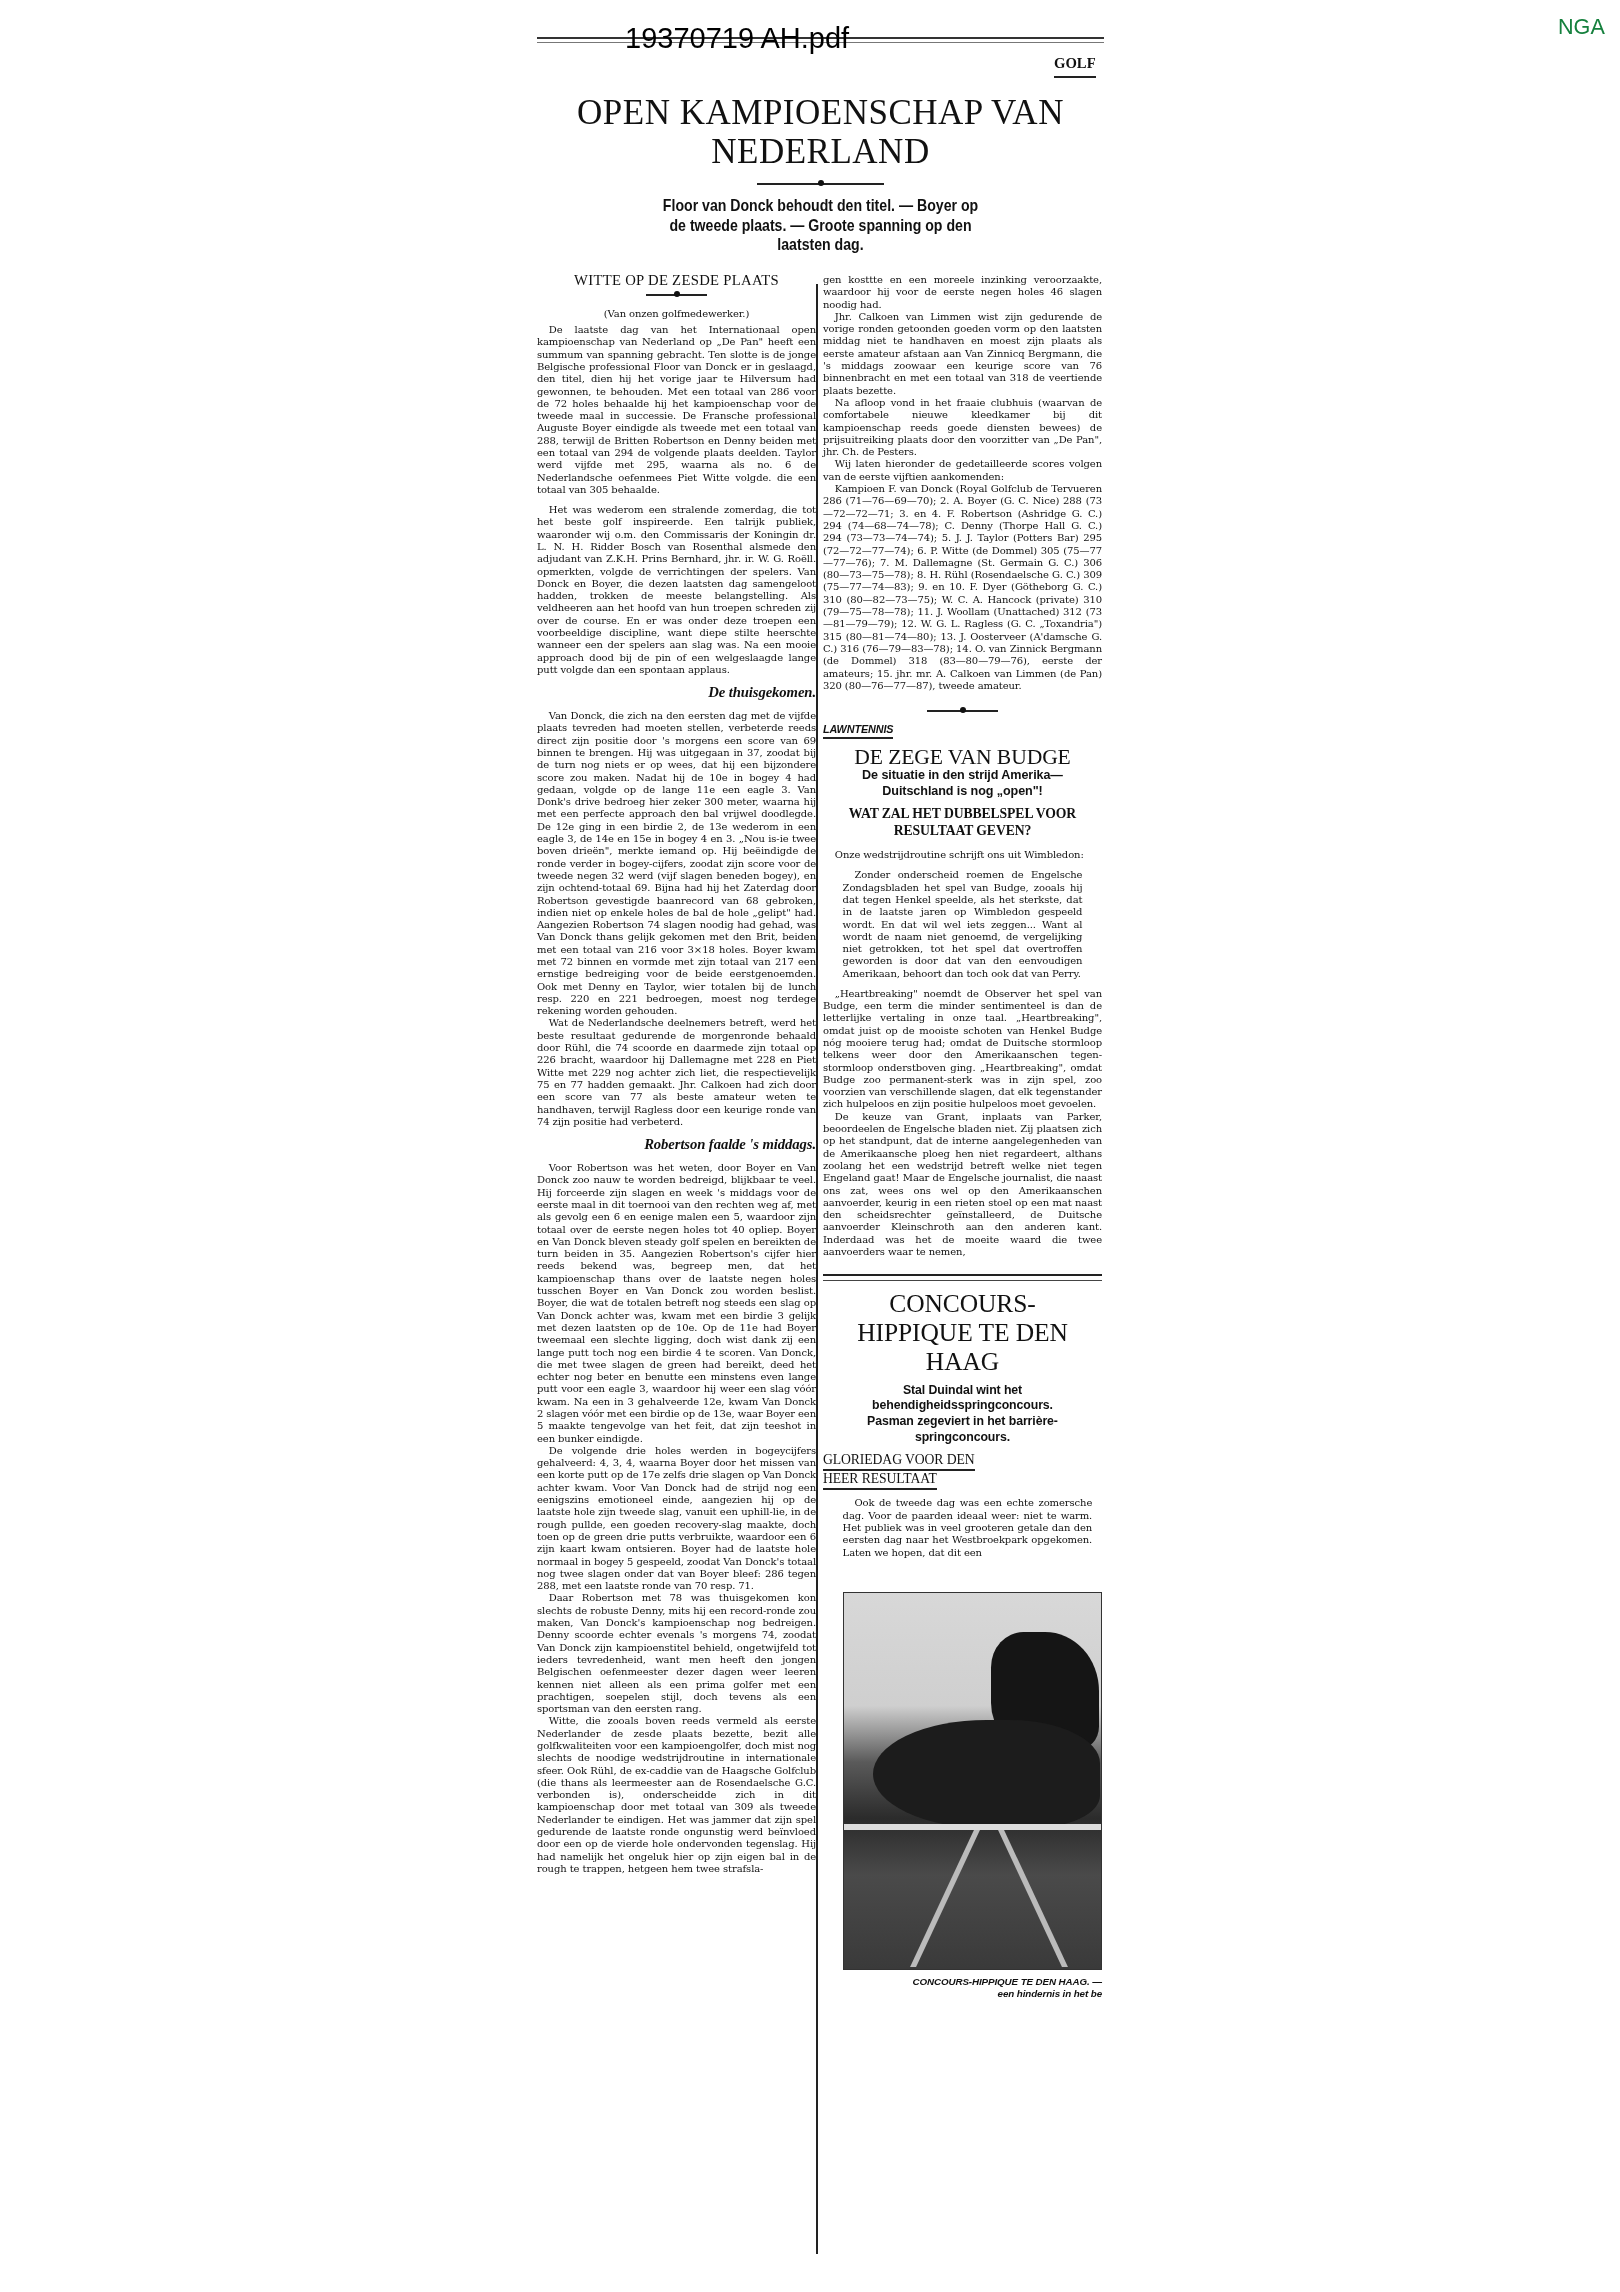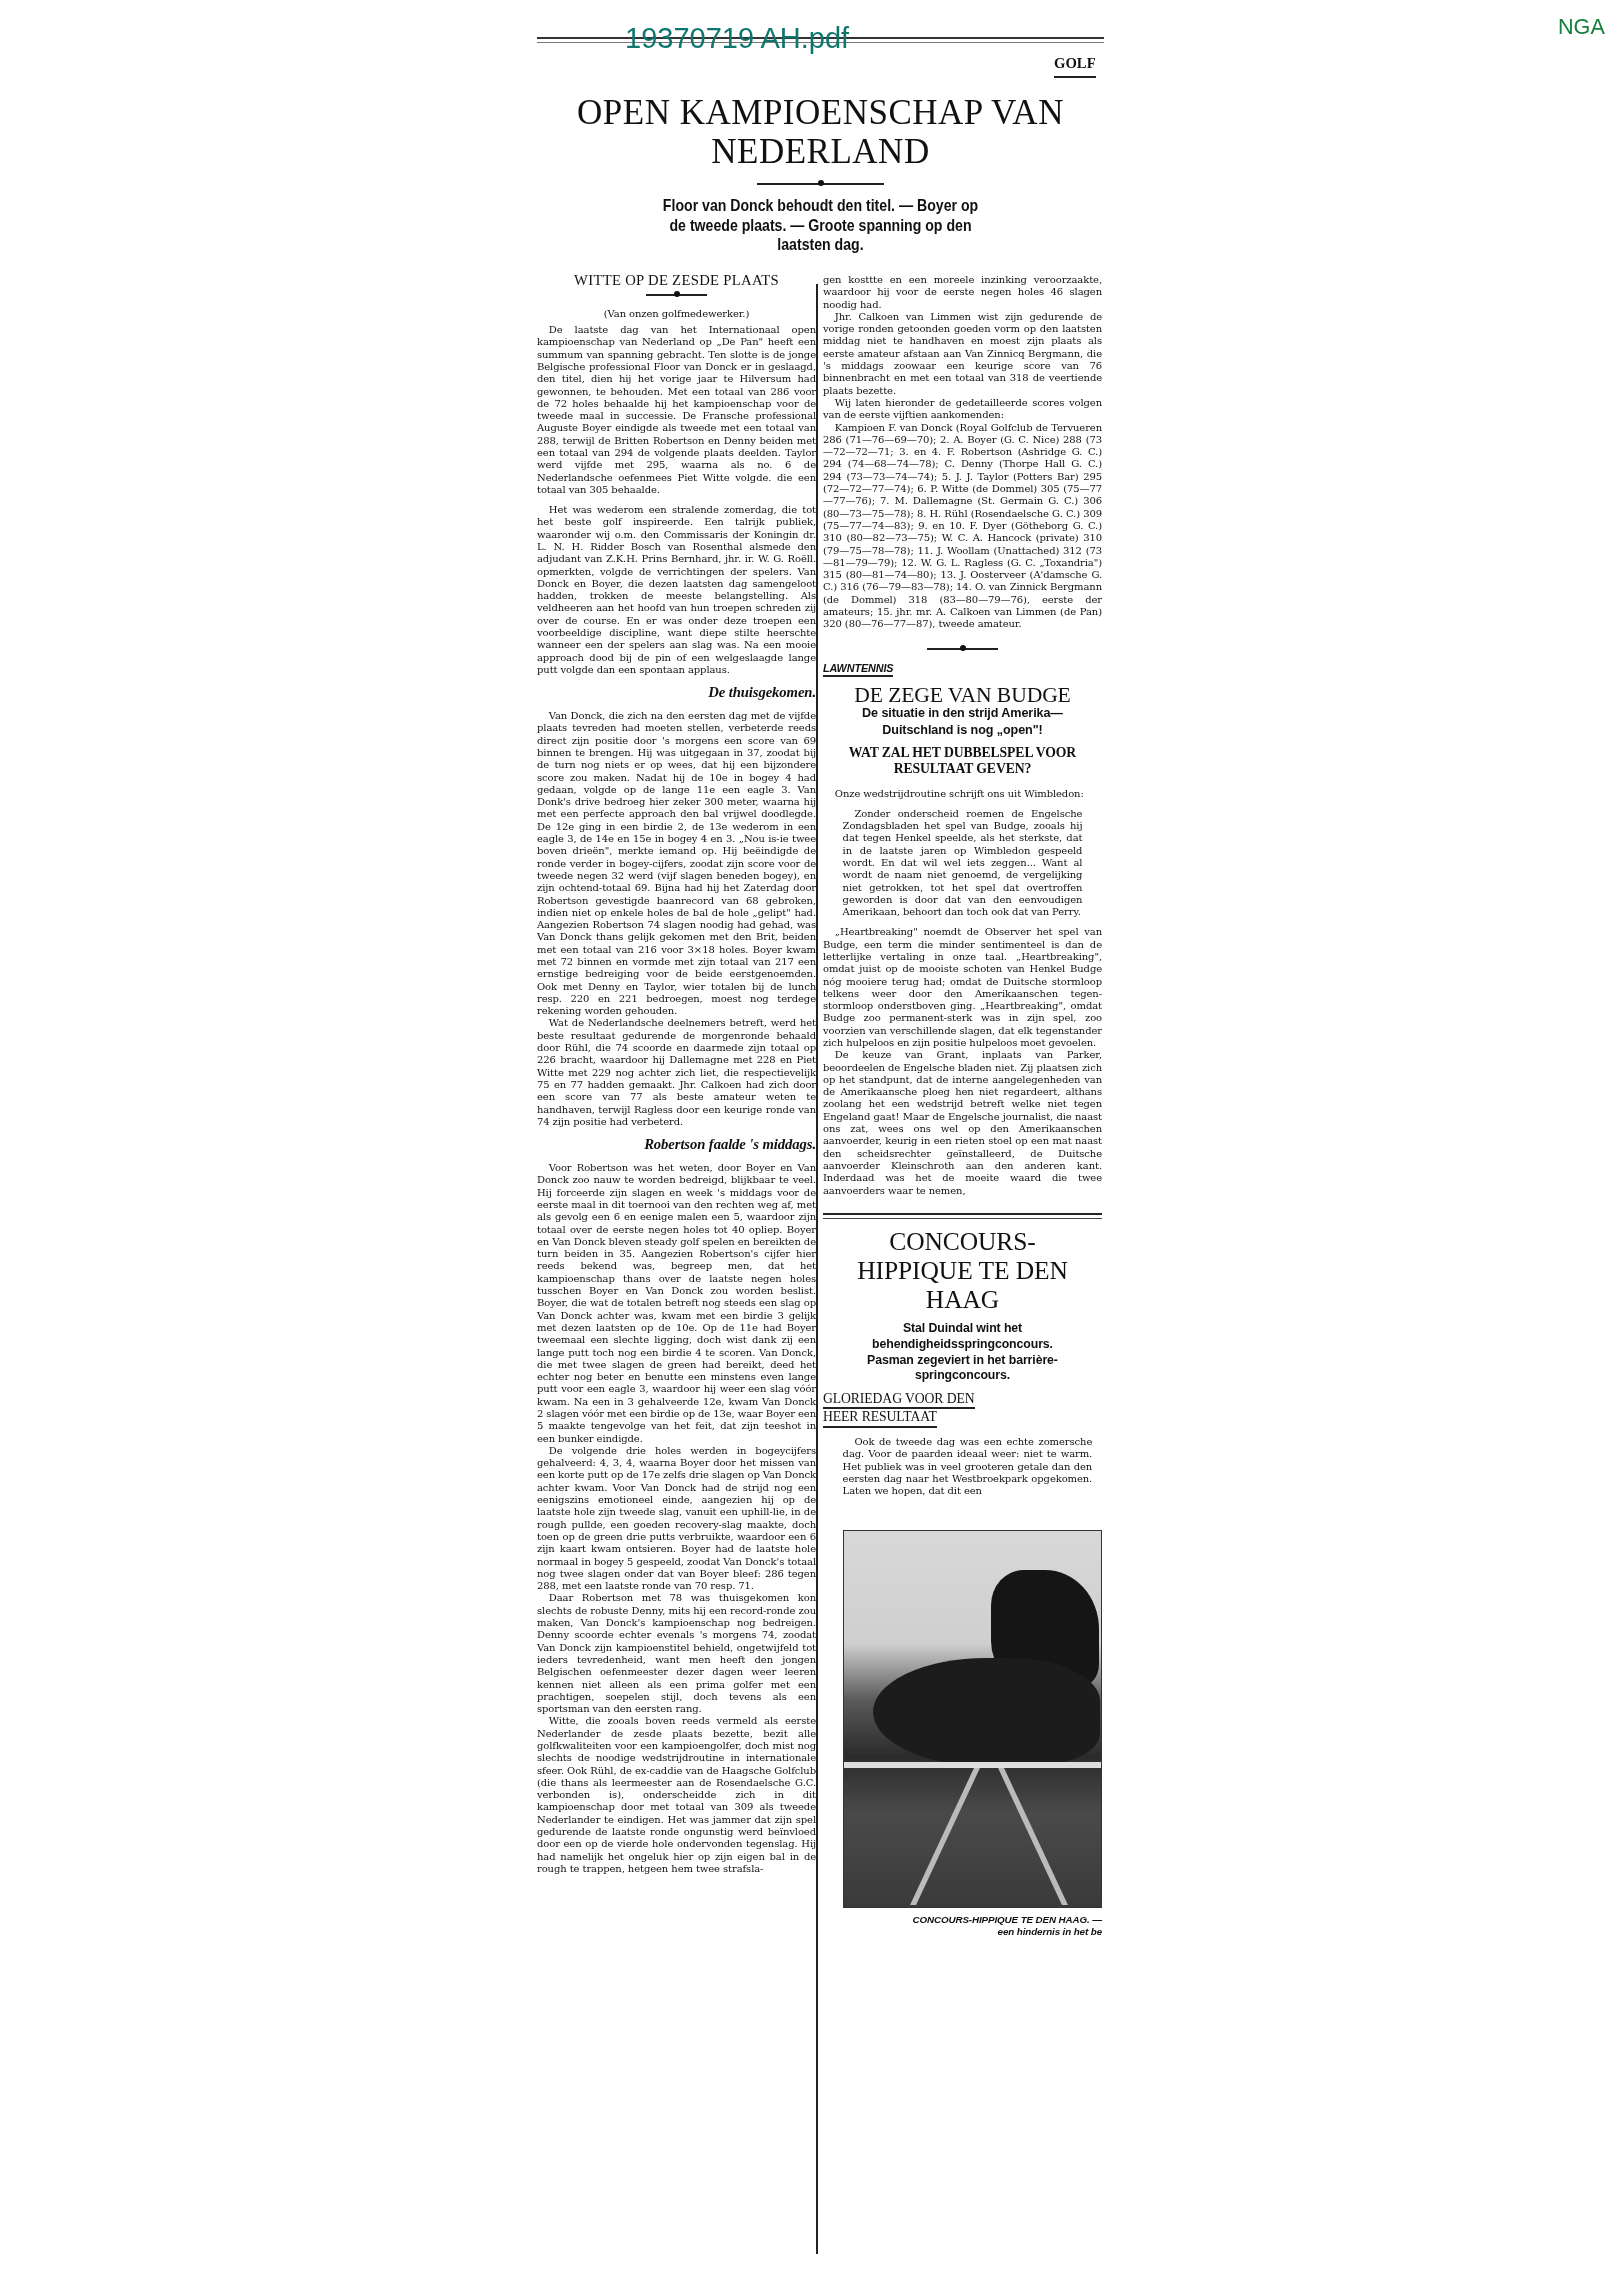--- a/index.html
+++ b/index.html
@@ -1,19 +1,19 @@
 <!DOCTYPE html>
 <html><head>
 <meta charset="utf-8">
 <style>
   html, body { margin: 0; padding: 0; background: #ffffff; }
   body { width: 1620px; height: 2293px; position: relative; overflow: hidden; color: #111; }
   .corner-label { position: absolute; top: 13.7px; left: 1558px; font-family: "Liberation Sans", sans-serif; font-size: 21.6px; color: #15803d; }
   .top-rule { position: absolute; left: 537px; top: 37px; width: 567px; height: 2.9px; border-top: 2px solid #333; border-bottom: 1px solid #777; }
-  .file-title { position: absolute; left: 625px; top: 21.6px; font-family: "Liberation Sans", sans-serif; font-size: 29px; color: #0f766e; background: transparent; letter-spacing: 0px; }
+  .file-title { position: absolute; left: 625px; top: 21.6px; font-family: "Liberation Sans", sans-serif; font-size: 29px; color: #000000; background: transparent; letter-spacing: 0px; }
   .section-tag { position: absolute; left: 1054px; top: 55px; font-family: "Liberation Serif", serif; font-weight: bold; font-size: 14.7px; border-bottom: 2px solid #222; padding-bottom: 4px; }
   .headline { position: absolute; left: 537px; top: 93px; width: 567px; text-align: center; font-family: "Liberation Serif", serif; font-size: 35px; line-height: 39px; letter-spacing: 0.5px; }
   .orn { display: block; margin: 0 auto; position: relative; height: 5.9px; }
   .orn::before { content: ""; position: absolute; left: 0; right: 0; top: 2px; border-top: 2px solid #222; }
   .orn::after { content: ""; position: absolute; left: 50%; top: -1px; width: 5.9px; height: 5.9px; margin-left: -2.9px; background: #111; border-radius: 50%; }
   .deck { position: absolute; left: 537px; top: 196px; width: 567px; text-align: center; font-family: "Liberation Sans", sans-serif; font-weight: bold; font-size: 15.7px; line-height: 19.6px; transform: scaleX(0.9); }
   .col { position: absolute; font-family: "DejaVu Serif", serif; font-size: 10px; line-height: 12.3px; text-align: justify; letter-spacing: -0.1px; }
   .col p { margin: 0; text-indent: 11.8px; }
   .col p.gap { margin-top: 7.8px; }
   .col-left { left: 537px; top: 272px; width: 279px; }
@@ -76,20 +76,21 @@
   <div class="ital-head">Robertson faalde 's middags.</div>
   <p>Voor Robertson was het weten, door Boyer en Van Donck zoo nauw te worden bedreigd, blijkbaar te veel. Hij forceerde zijn slagen en week 's middags voor de eerste maal in dit toernooi van den rechten weg af, met als gevolg een 6 en eenige malen een 5, waardoor zijn totaal over de eerste negen holes tot 40 opliep. Boyer en Van Donck bleven steady golf spelen en bereikten de turn beiden in 35. Aangezien Robertson's cijfer hier reeds bekend was, begreep men, dat het kampioenschap thans over de laatste negen holes tusschen Boyer en Van Donck zou worden beslist. Boyer, die wat de totalen betreft nog steeds een slag op Van Donck achter was, kwam met een birdie 3 gelijk met dezen laatsten op de 10e. Op de 11e had Boyer tweemaal een slechte ligging, doch wist dank zij een lange putt toch nog een birdie 4 te scoren. Van Donck, die met twee slagen de green had bereikt, deed het echter nog beter en benutte een minstens even lange putt voor een eagle 3, waardoor hij weer een slag vóór kwam. Na een in 3 gehalveerde 12e, kwam Van Donck 2 slagen vóór met een birdie op de 13e, waar Boyer een 5 maakte tengevolge van het feit, dat zijn teeshot in een bunker eindigde.</p>
   <p>De volgende drie holes werden in bogeycijfers gehalveerd: 4, 3, 4, waarna Boyer door het missen van een korte putt op de 17e zelfs drie slagen op Van Donck achter kwam. Voor Van Donck had de strijd nog een eenigszins emotioneel einde, aangezien hij op de laatste hole zijn tweede slag, vanuit een uphill-lie, in de rough pullde, een goeden recovery-slag maakte, doch toen op de green drie putts verbruikte, waardoor een 6 zijn kaart kwam ontsieren. Boyer had de laatste hole normaal in bogey 5 gespeeld, zoodat Van Donck's totaal nog twee slagen onder dat van Boyer bleef: 286 tegen 288, met een laatste ronde van 70 resp. 71.</p>
   <p>Daar Robertson met 78 was thuisgekomen kon slechts de robuste Denny, mits hij een record-ronde zou maken, Van Donck's kampioenschap nog bedreigen. Denny scoorde echter evenals 's morgens 74, zoodat Van Donck zijn kampioenstitel behield, ongetwijfeld tot ieders tevredenheid, want men heeft den jongen Belgischen oefenmeester dezer dagen weer leeren kennen niet alleen als een prima golfer met een prachtigen, soepelen stijl, doch tevens als een sportsman van den eersten rang.</p>
   <p>Witte, die zooals boven reeds vermeld als eerste Nederlander de zesde plaats bezette, bezit alle golfkwaliteiten voor een kampioengolfer, doch mist nog slechts de noodige wedstrijdroutine in internationale sfeer. Ook Rühl, de ex-caddie van de Haagsche Golfclub (die thans als leermeester aan de Rosendaelsche G.C. verbonden is), onderscheidde zich in dit kampioenschap door met totaal van 309 als tweede Nederlander te eindigen. Het was jammer dat zijn spel gedurende de laatste ronde ongunstig werd beïnvloed door een op de vierde hole ondervonden tegenslag. Hij had namelijk het ongeluk hier op zijn eigen bal in de rough te trappen, hetgeen hem twee strafsla-</p>
 </div>
 
 <div class="col col-right">
   <p style="text-indent:0">gen kosttte en een moreele inzinking veroorzaakte, waardoor hij voor de eerste negen holes 46 slagen noodig had.</p>
   <p>Jhr. Calkoen van Limmen wist zijn gedurende de vorige ronden getoonden goeden vorm op den laatsten middag niet te handhaven en moest zijn plaats als eerste amateur afstaan aan Van Zinnicq Bergmann, die 's middags zoowaar een keurige score van 76 binnenbracht en met een totaal van 318 de veertiende plaats bezette.</p>
+  <p>Na afloop vond in het fraaie clubhuis (waarvan de comfortabele nieuwe kleedkamer bij dit kampioenschap reeds goede diensten bewees) de prijsuitreiking plaats door den voorzitter van „De Pan", jhr. Ch. de Pesters.</p>
   <p>Wij laten hieronder de gedetailleerde scores volgen van de eerste vijftien aankomenden:</p>
   <p>Kampioen F. van Donck (Royal Golfclub de Tervueren 286 (71—76—69—70); 2. A. Boyer (G. C. Nice) 288 (73—72—72—71; 3. en 4. F. Robertson (Ashridge G. C.) 294 (74—68—74—78); C. Denny (Thorpe Hall G. C.) 294 (73—73—74—74); 5. J. J. Taylor (Potters Bar) 295 (72—72—77—74); 6. P. Witte (de Dommel) 305 (75—77—77—76); 7. M. Dallemagne (St. Germain G. C.) 306 (80—73—75—78); 8. H. Rühl (Rosendaelsche G. C.) 309 (75—77—74—83); 9. en 10. F. Dyer (Götheborg G. C.) 310 (80—82—73—75); W. C. A. Hancock (private) 310 (79—75—78—78); 11. J. Woollam (Unattached) 312 (73—81—79—79); 12. W. G. L. Ragless (G. C. „Toxandria") 315 (80—81—74—80); 13. J. Oosterveer (A'damsche G. C.) 316 (76—79—83—78); 14. O. van Zinnick Bergmann (de Dommel) 318 (83—80—79—76), eerste der amateurs; 15. jhr. mr. A. Calkoen van Limmen (de Pan) 320 (80—76—77—87), tweede amateur.</p>
   <span class="orn" style="width:71px; margin-top:15.7px;"></span>
 
   <div class="sec-label">LAWNTENNIS</div>
   <div class="art-h1">DE ZEGE VAN BUDGE</div>
   <div class="art-h2" style="padding:0 19.6px;">De situatie in den strijd Amerika— Duitschland is nog „open"!</div>
   <div class="art-h3" style="padding:0 9.8px;">WAT ZAL HET DUBBELSPEL VOOR RESULTAAT GEVEN?</div>
   <p style="text-indent:11.8px">Onze wedstrijdroutine schrijft ons uit Wimbledon:</p>
   <div class="boxed" style="margin-top:7.8px;">

